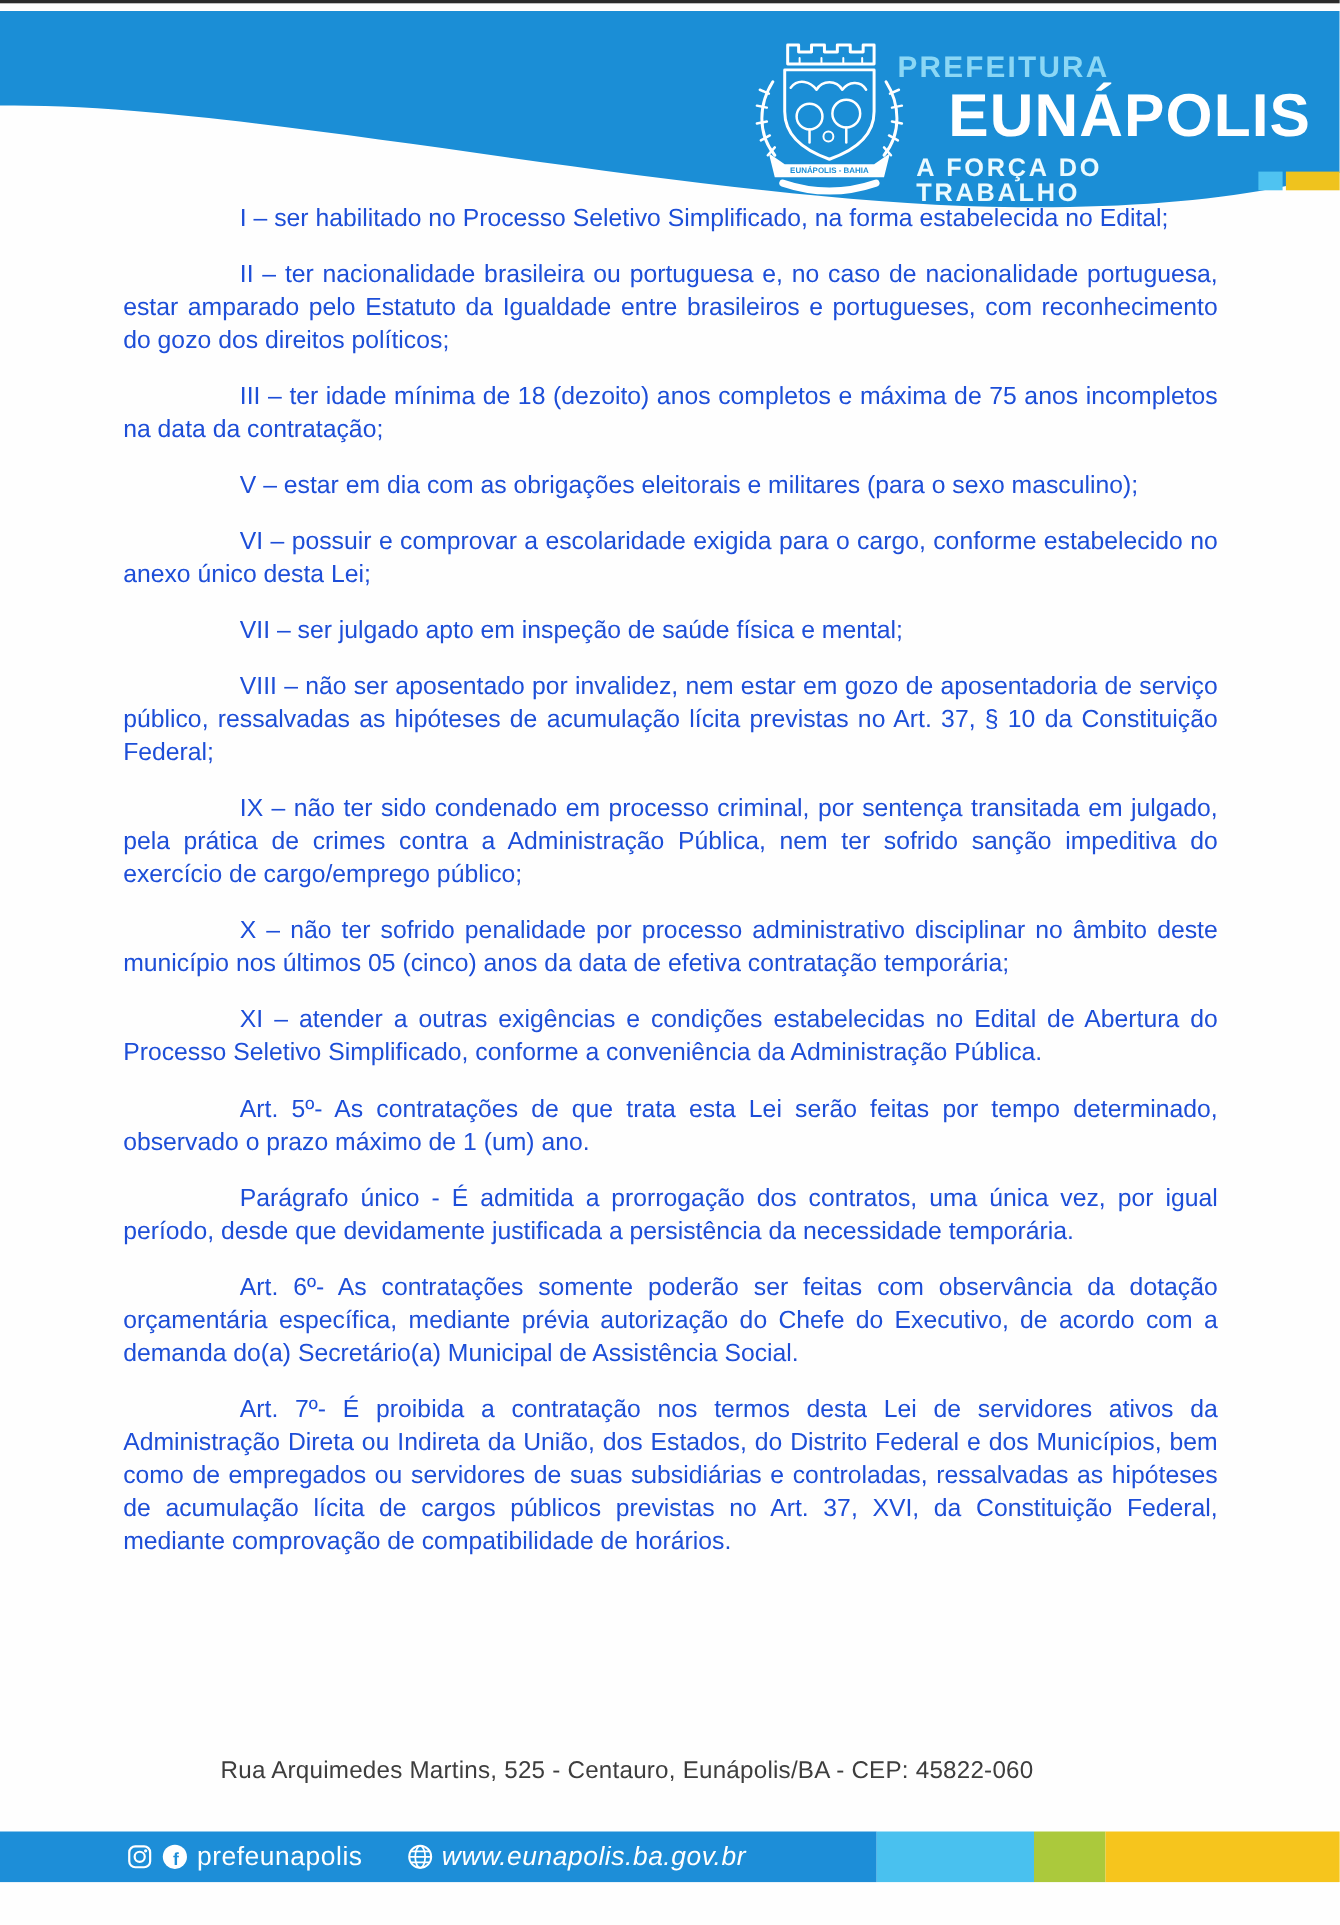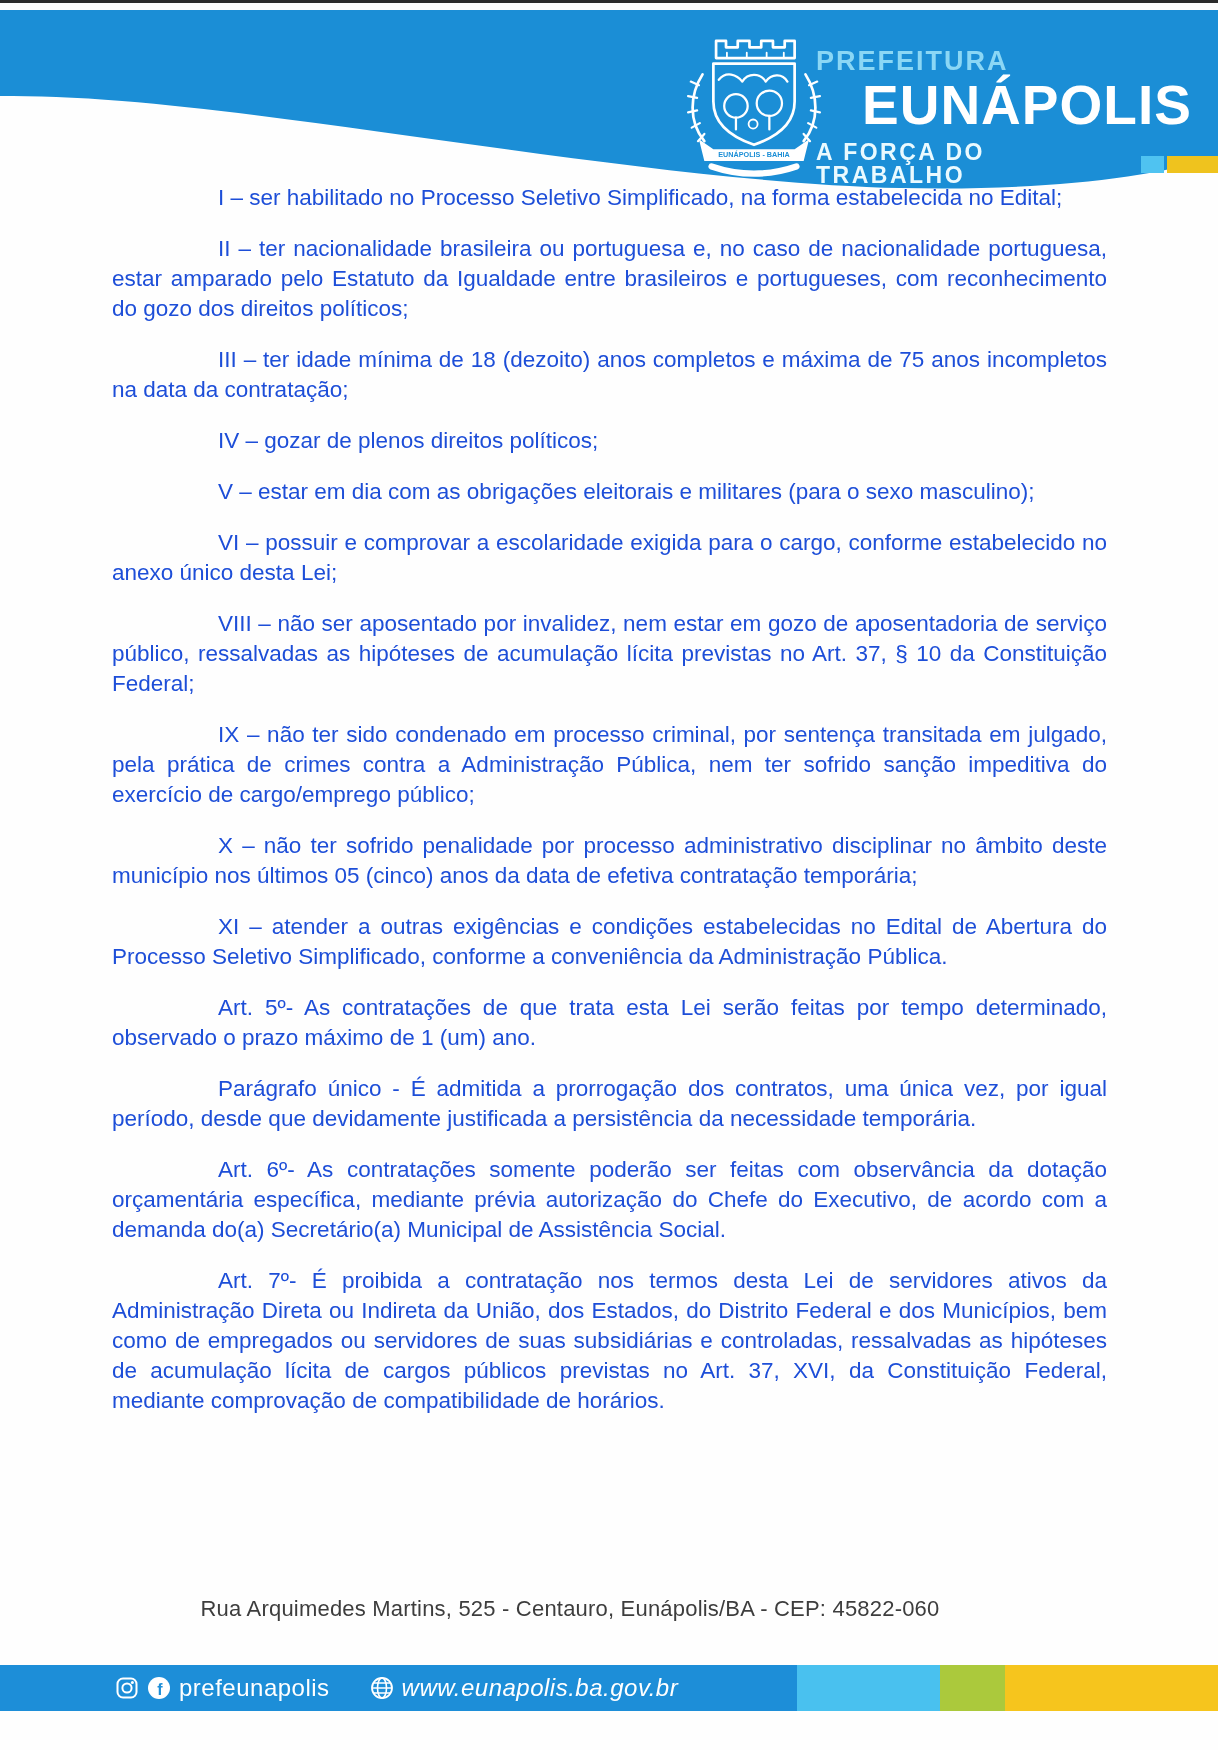--- a/index.html
+++ b/index.html
@@ -9,21 +9,21 @@
   }
   .page{position:absolute;inset:0;overflow:hidden;background:#fefefe;}
 
   
   .scan-topline{position:absolute;top:0;left:0;width:1218px;height:3px;background:#2b2b2b;}
   .header-wave{position:absolute;top:0;left:0;width:1218px;height:200px;}
   .logo-svg{position:absolute;top:22px;left:648px;width:212px;height:158px;}
   .brand{position:absolute;top:48px;left:816px;line-height:1;}
   .brand-top{color:#8bd7f5;font-size:27px;letter-spacing:2px;font-weight:bold;}
   .brand-name{color:#ffffff;font-size:55px;font-weight:bold;letter-spacing:1px;margin-top:3px;margin-left:46px;}
-  .brand-tagline-row{display:flex;align-items:center;margin-top:8px;}
+  .brand-tagline-row{display:flex;align-items:center;margin-top:8px;margin-left:17px;}
   .brand-tagline{color:#eafaff;font-size:23px;font-weight:bold;letter-spacing:2.5px;}
   .chip{display:inline-block;height:17px;margin-left:5px;}
   .chip-cyan{width:24px;background:#4fc3f1;}
   .chip-yellow{width:52px;background:#efc31e;margin-left:3px;}
 
   
   .doc-body{
     position:absolute;top:183px;left:112px;width:995px;
     font-size:22.5px;line-height:30px;text-align:justify;color:#1d4ed8;
   }
@@ -90,23 +90,23 @@
       <span class="brand-tagline">A FORÇA DO TRABALHO</span>
       <span class="chip chip-cyan"></span>
       <span class="chip chip-yellow"></span>
     </div>
   </div>
 
   <div class="doc-body">
     <p>I – ser habilitado no Processo Seletivo Simplificado, na forma estabelecida no Edital;</p>
     <p>II – ter nacionalidade brasileira ou portuguesa e, no caso de nacionalidade portuguesa, estar amparado pelo Estatuto da Igualdade entre brasileiros e portugueses, com reconhecimento do gozo dos direitos políticos;</p>
     <p>III – ter idade mínima de 18 (dezoito) anos completos e máxima de 75 anos incompletos na data da contratação;</p>
-    <p>IV – gozar de plenos direitos políticos;</p>
     <p>V – estar em dia com as obrigações eleitorais e militares (para o sexo masculino);</p>
     <p>VI – possuir e comprovar a escolaridade exigida para o cargo, conforme estabelecido no anexo único desta Lei;</p>
+    <p>VII – ser julgado apto em inspeção de saúde física e mental;</p>
     <p>VIII – não ser aposentado por invalidez, nem estar em gozo de aposentadoria de serviço público, ressalvadas as hipóteses de acumulação lícita previstas no Art. 37, § 10 da Constituição Federal;</p>
     <p>IX – não ter sido condenado em processo criminal, por sentença transitada em julgado, pela prática de crimes contra a Administração Pública, nem ter sofrido sanção impeditiva do exercício de cargo/emprego público;</p>
     <p>X – não ter sofrido penalidade por processo administrativo disciplinar no âmbito deste município nos últimos 05 (cinco) anos da data de efetiva contratação temporária;</p>
     <p>XI – atender a outras exigências e condições estabelecidas no Edital de Abertura do Processo Seletivo Simplificado, conforme a conveniência da Administração Pública.</p>
     <p>Art. 5º- As contratações de que trata esta Lei serão feitas por tempo determinado, observado o prazo máximo de 1 (um) ano.</p>
     <p>Parágrafo único - É admitida a prorrogação dos contratos, uma única vez, por igual período, desde que devidamente justificada a persistência da necessidade temporária.</p>
     <p>Art. 6º- As contratações somente poderão ser feitas com observância da dotação orçamentária específica, mediante prévia autorização do Chefe do Executivo, de acordo com a demanda do(a) Secretário(a) Municipal de Assistência Social.</p>
     <p>Art. 7º- É proibida a contratação nos termos desta Lei de servidores ativos da Administração Direta ou Indireta da União, dos Estados, do Distrito Federal e dos Municípios, bem como de empregados ou servidores de suas subsidiárias e controladas, ressalvadas as hipóteses de acumulação lícita de cargos públicos previstas no Art. 37, XVI, da Constituição Federal, mediante comprovação de compatibilidade de horários.</p>
   </div>
 

